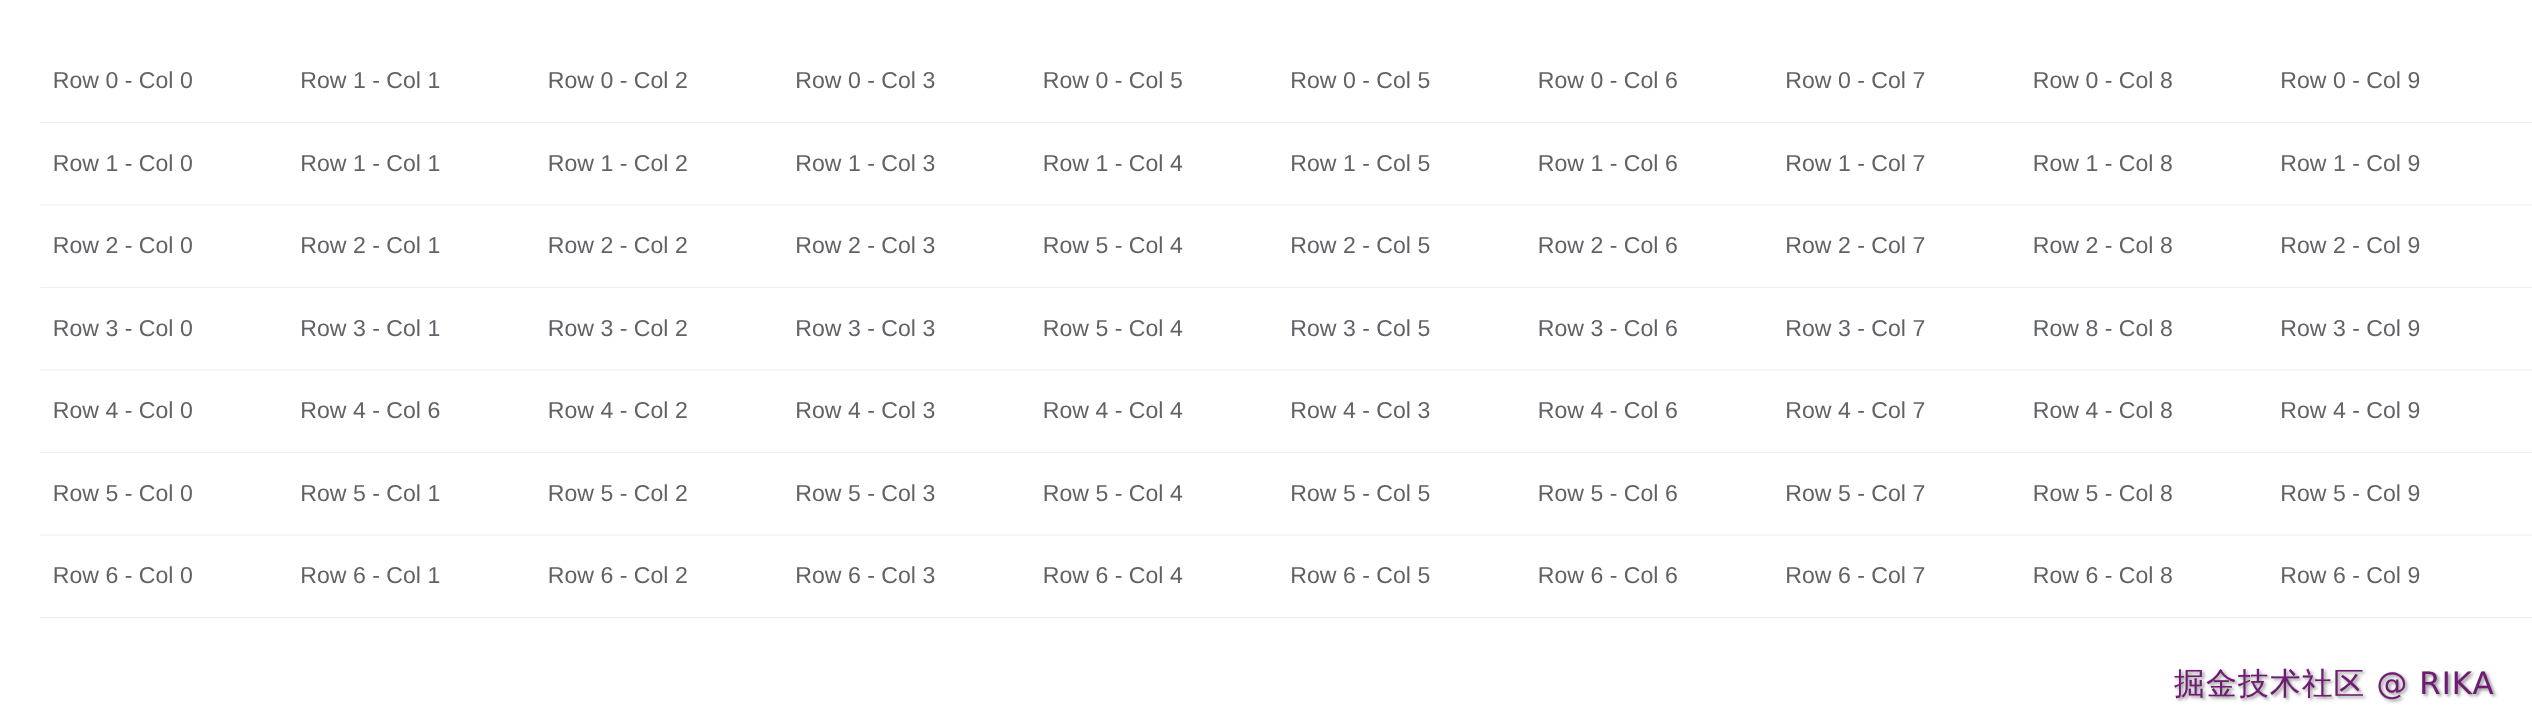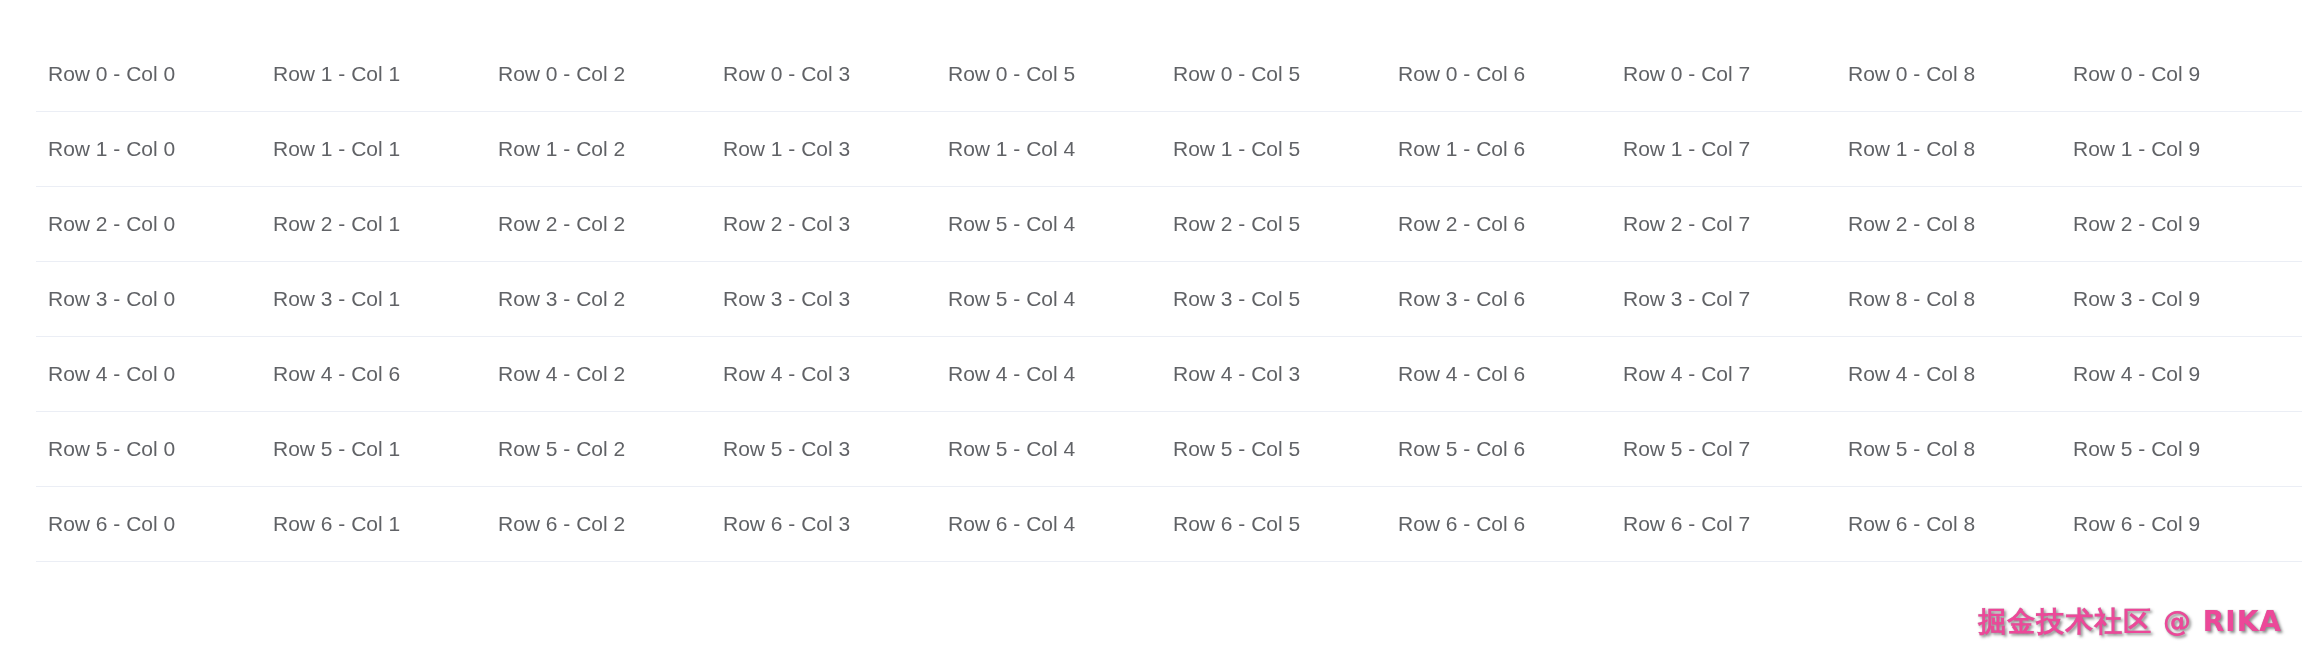--- a/index.html
+++ b/index.html
@@ -41,25 +41,25 @@
     color: var(--cell-text);
     white-space: nowrap;
     overflow: visible;
   }
   .tr.header .cell {
     color: var(--header-text);
     font-weight: 700;
   }
   .watermark {
     position: absolute;
-    right: 20px;
+    right: 34px;
     bottom: 16px;
     font-size: 28px;
-    font-weight: 700;
-    color: #ec4899;
+    font-weight: 400;
+    color: #701a75;
     letter-spacing: 1px;
     white-space: nowrap;
     text-shadow: 0 0 1px rgba(120,120,120,0.55), 2px 2px 3px rgba(80,80,80,0.65);
     font-family: "DejaVu Sans", "Liberation Sans", sans-serif;
     pointer-events: none;
   }
 </style>
 </head>
 <body>
 

